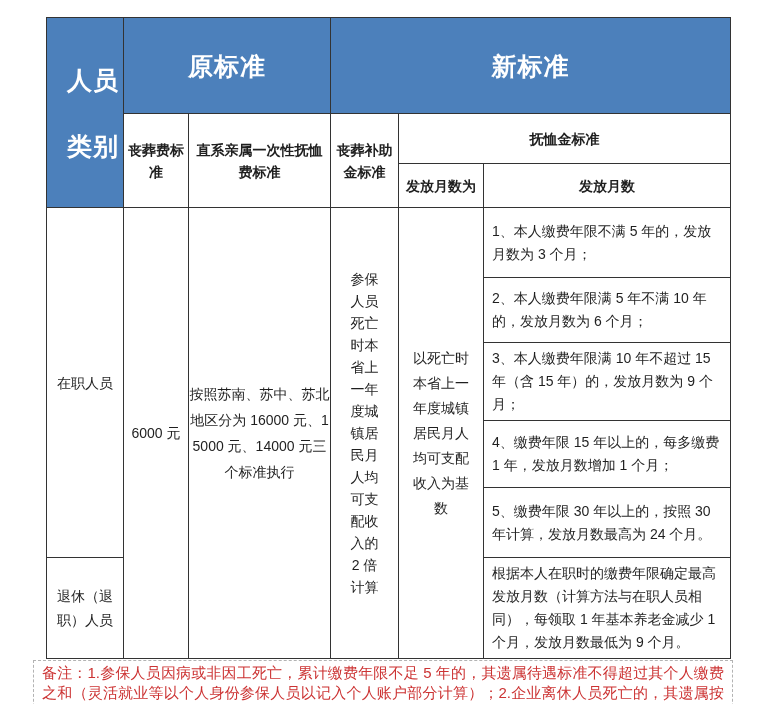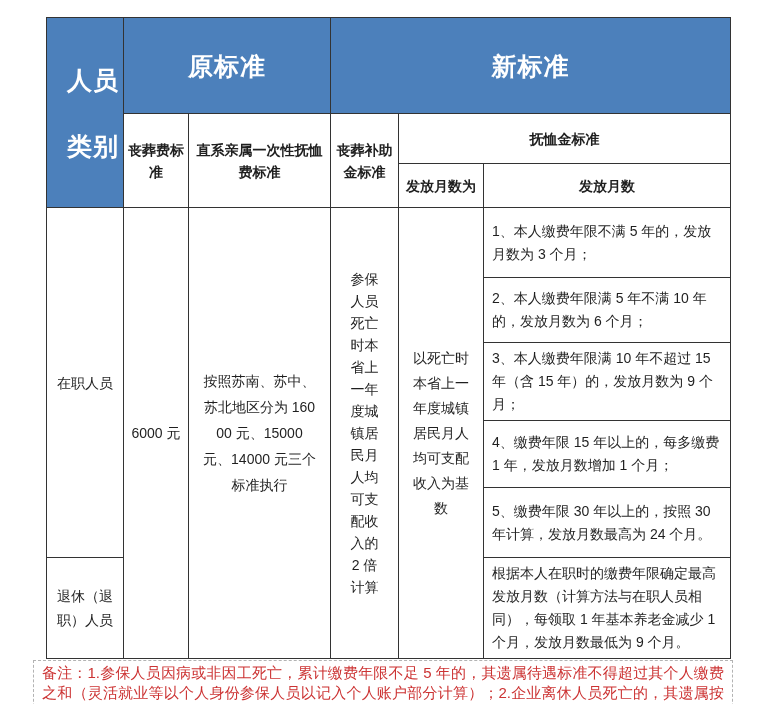--- a/index.html
+++ b/index.html
@@ -60,21 +60,21 @@
   }
   td.subhdr {
     font-weight: bold;
     line-height: 22px;
   }
   td.item {
     text-align: left;
     padding: 4px 8px;
     line-height: 23px;
   }
-  td.val-lineal   { padding: 2px 14px;  line-height: 26px; }
+  td.val-lineal   { padding: 2px 0;  line-height: 26px; }
   td.val-subsidy  { padding: 2px 16px;  line-height: 22px; }
   td.val-calcbase { padding: 2px 12px; line-height: 25px; }
   .note {
     box-sizing: border-box;
     margin: 1px 0 0 33px;
     width: 700px;
     min-height: 63px;
     border: 1px dashed var(--note-border);
     padding: 2px 8px;
     color: var(--note-red);

